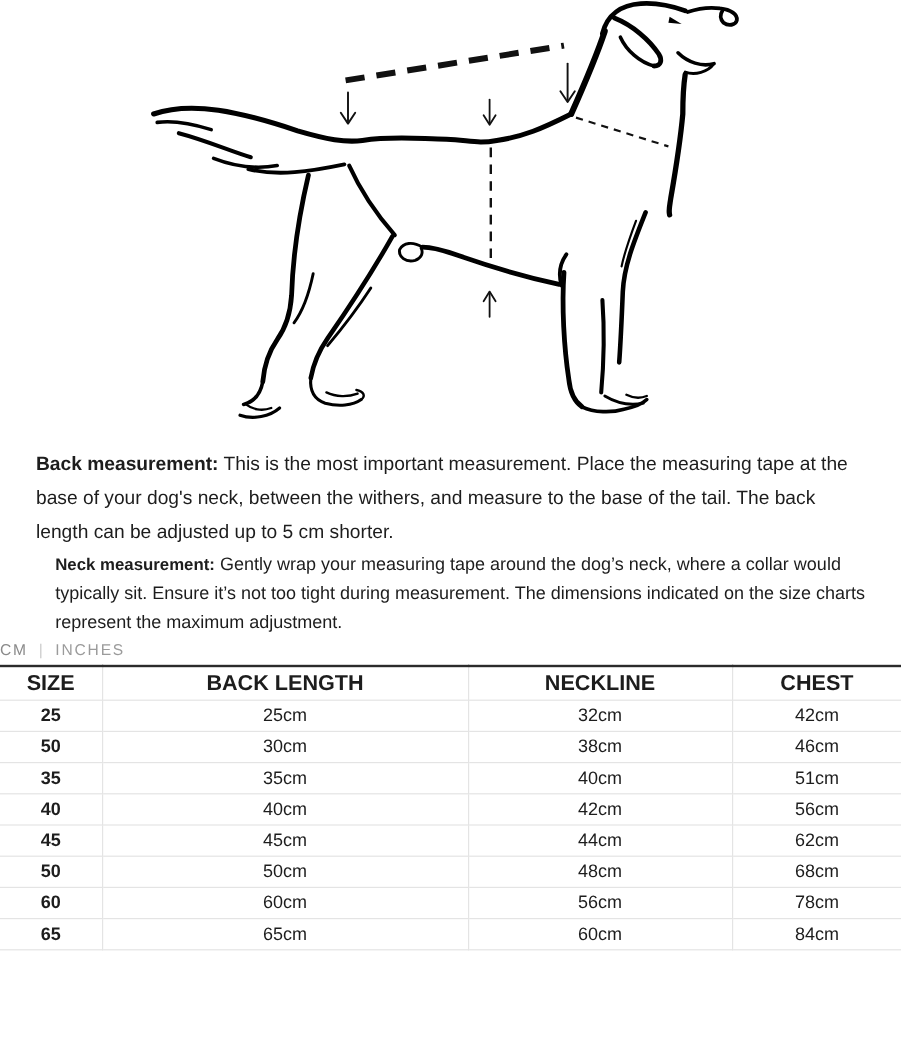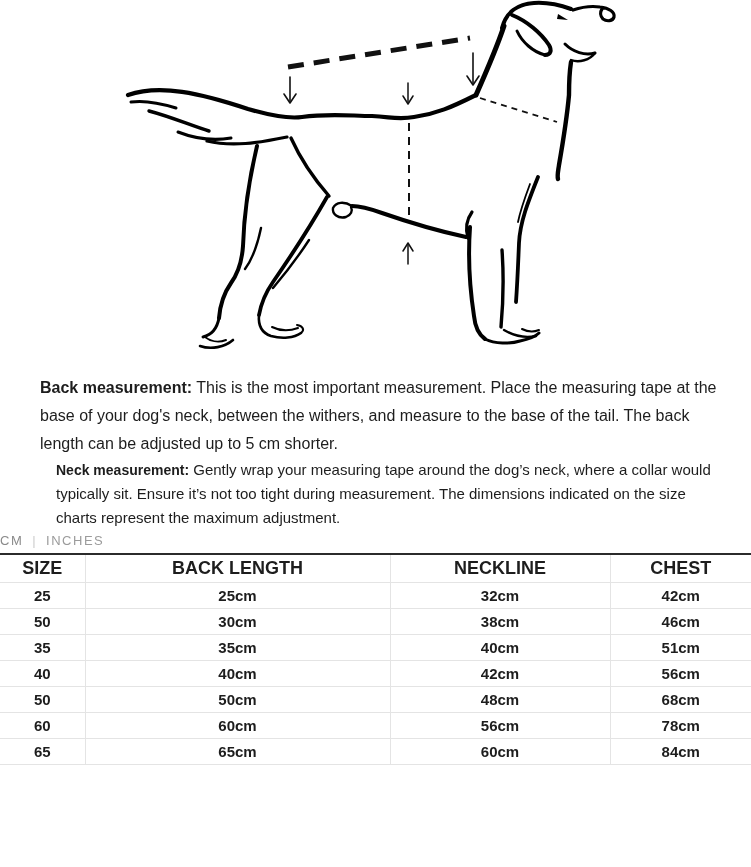--- a/index.html
+++ b/index.html
@@ -3,41 +3,41 @@
 <meta charset="utf-8">
 <style>
   html,body{margin:0;padding:0;background:#ffffff;}
   .page{
     width:751px;height:867px;overflow:hidden;background:#ffffff;
     font-family:"Liberation Sans", sans-serif;color:#1d1d1d;position:relative;
   }
   .figure-wrap{width:751px;height:364px;}
   .figure-wrap svg{display:block;}
 
-  .instructions{padding:10px 26px 0 40px;}
+  .instructions{padding:10px 26px 0 30px;}
   .instructions p{margin:0;font-size:16px;line-height:28px;}
   .instructions p.small{font-size:15px;line-height:24px;margin-left:16px;}
   .instructions .lead{font-weight:bold;}
   .instructions p.small .lead{font-size:14px;}
 
   .unit-toggle{
     text-align:left;margin:3px 0 5px 0;font-size:13px;letter-spacing:1.5px;
     color:#9b9b9b;user-select:none;
   }
   .unit-toggle .unit{cursor:pointer;}
   .unit-toggle .unit.active{color:#8a8a8a;}
   .unit-toggle .sep{color:#cccccc;margin:0 9px;font-weight:normal;}
 
   table.size-table{
     width:751px;border-collapse:collapse;table-layout:fixed;
     border-top:2px solid #2b2b2b;font-size:15px;
   }
   .size-table th,.size-table td{
     text-align:center;padding:0;
-    border-bottom:1px solid #e4e4e4;border-right:1px solid #e4e4e4;font-weight:bold;
+    border-bottom:1px solid #e4e4e4;border-right:1px solid #e4e4e4;
   }
   .size-table th{height:27px;font-weight:bold;font-size:18px;}
   .size-table td{height:25px;margin-top:20px;}
   .size-table th:last-child,.size-table td:last-child{border-right:none;}
   .size-table td.col-size{font-weight:bold;}
 </style>
 </head>
 <body>
 
 <div class="page">
@@ -161,20 +161,26 @@
           <td>40cm</td>
           <td>51cm</td>
         </tr>
         <tr>
           <td class="col-size">40</td>
           <td>40cm</td>
           <td>42cm</td>
           <td>56cm</td>
         </tr>
         <tr>
+          <td class="col-size">45</td>
+          <td>45cm</td>
+          <td>44cm</td>
+          <td>62cm</td>
+        </tr>
+        <tr>
           <td class="col-size">50</td>
           <td>50cm</td>
           <td>48cm</td>
           <td>68cm</td>
         </tr>
         <tr>
           <td class="col-size">60</td>
           <td>60cm</td>
           <td>56cm</td>
           <td>78cm</td>

